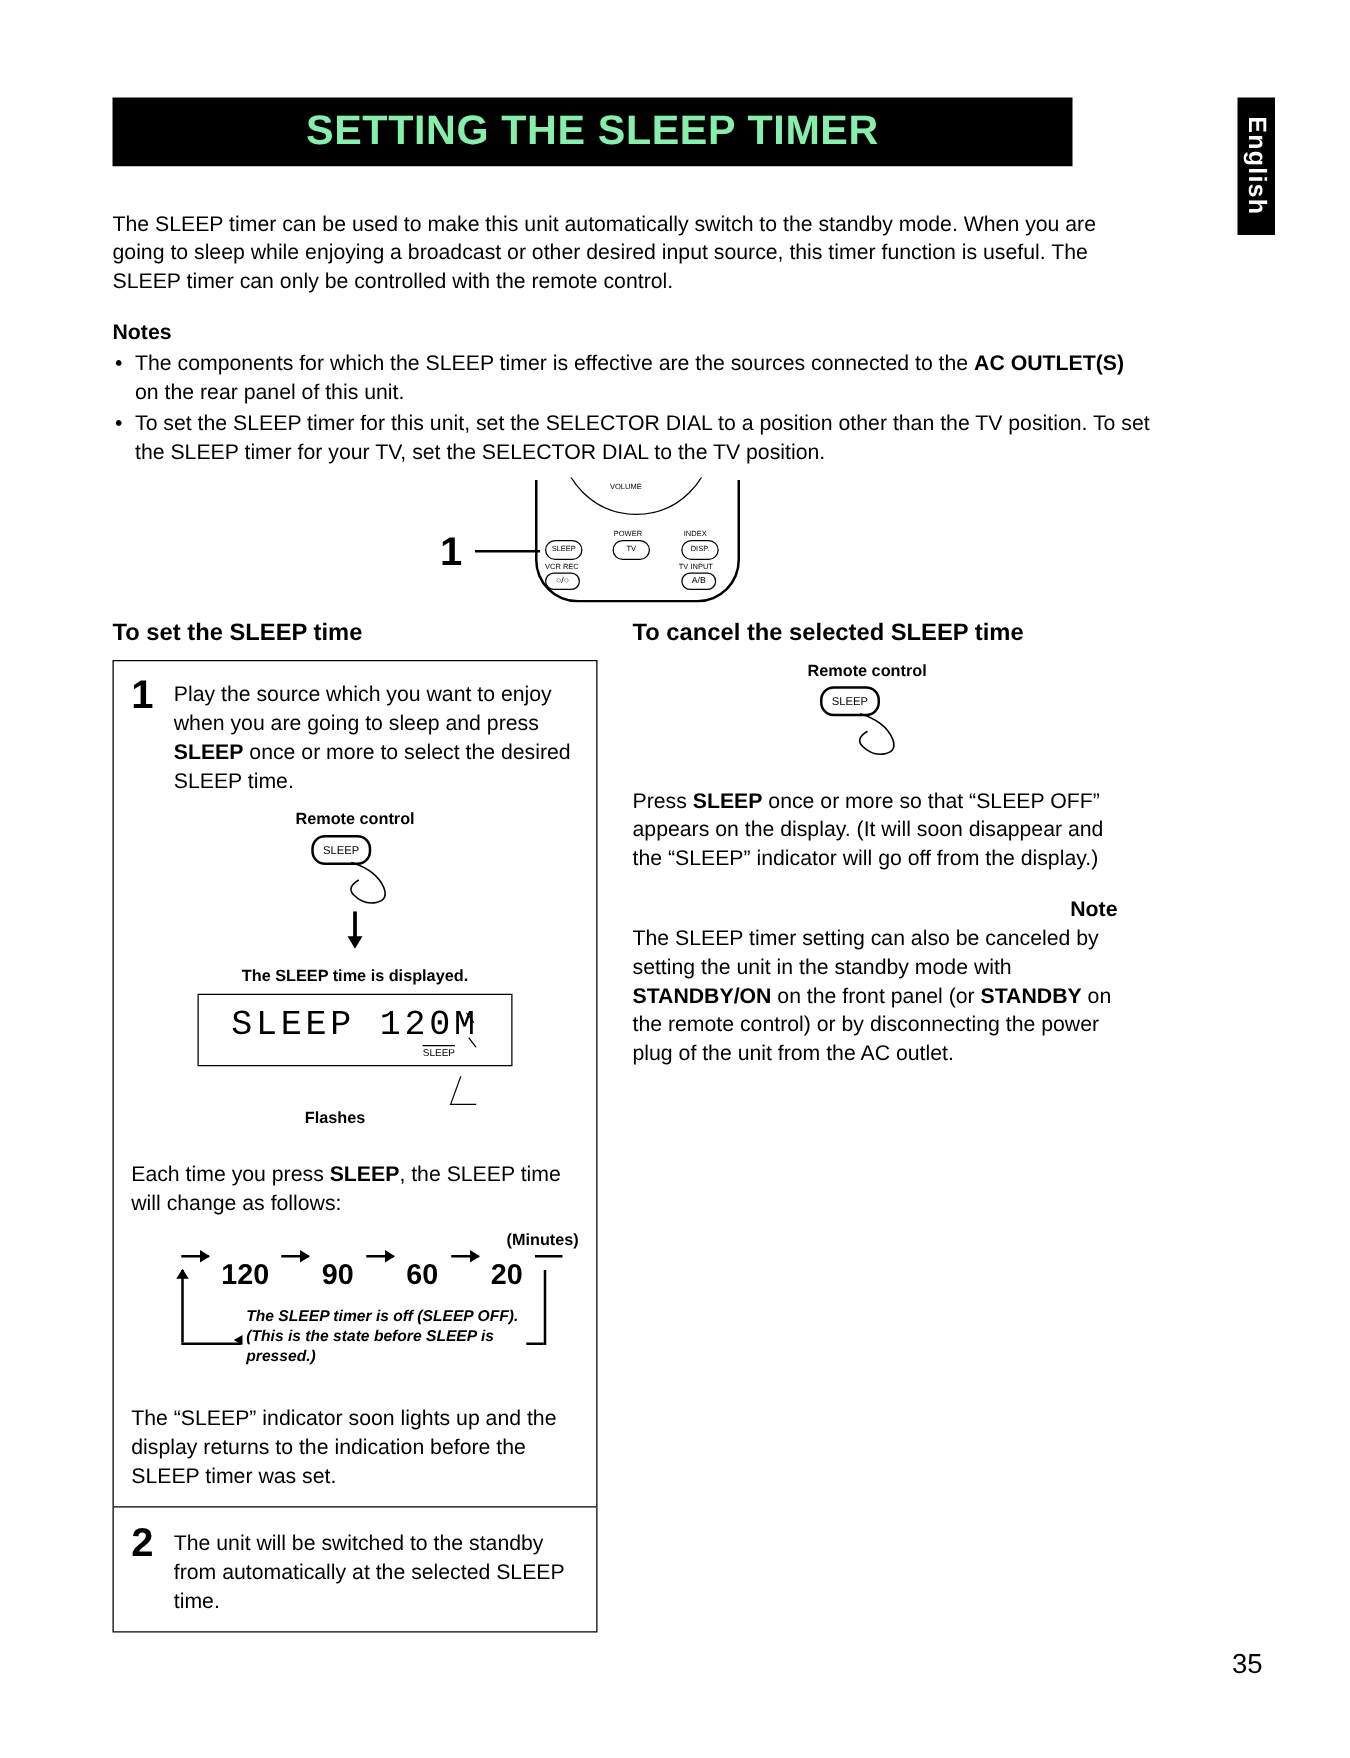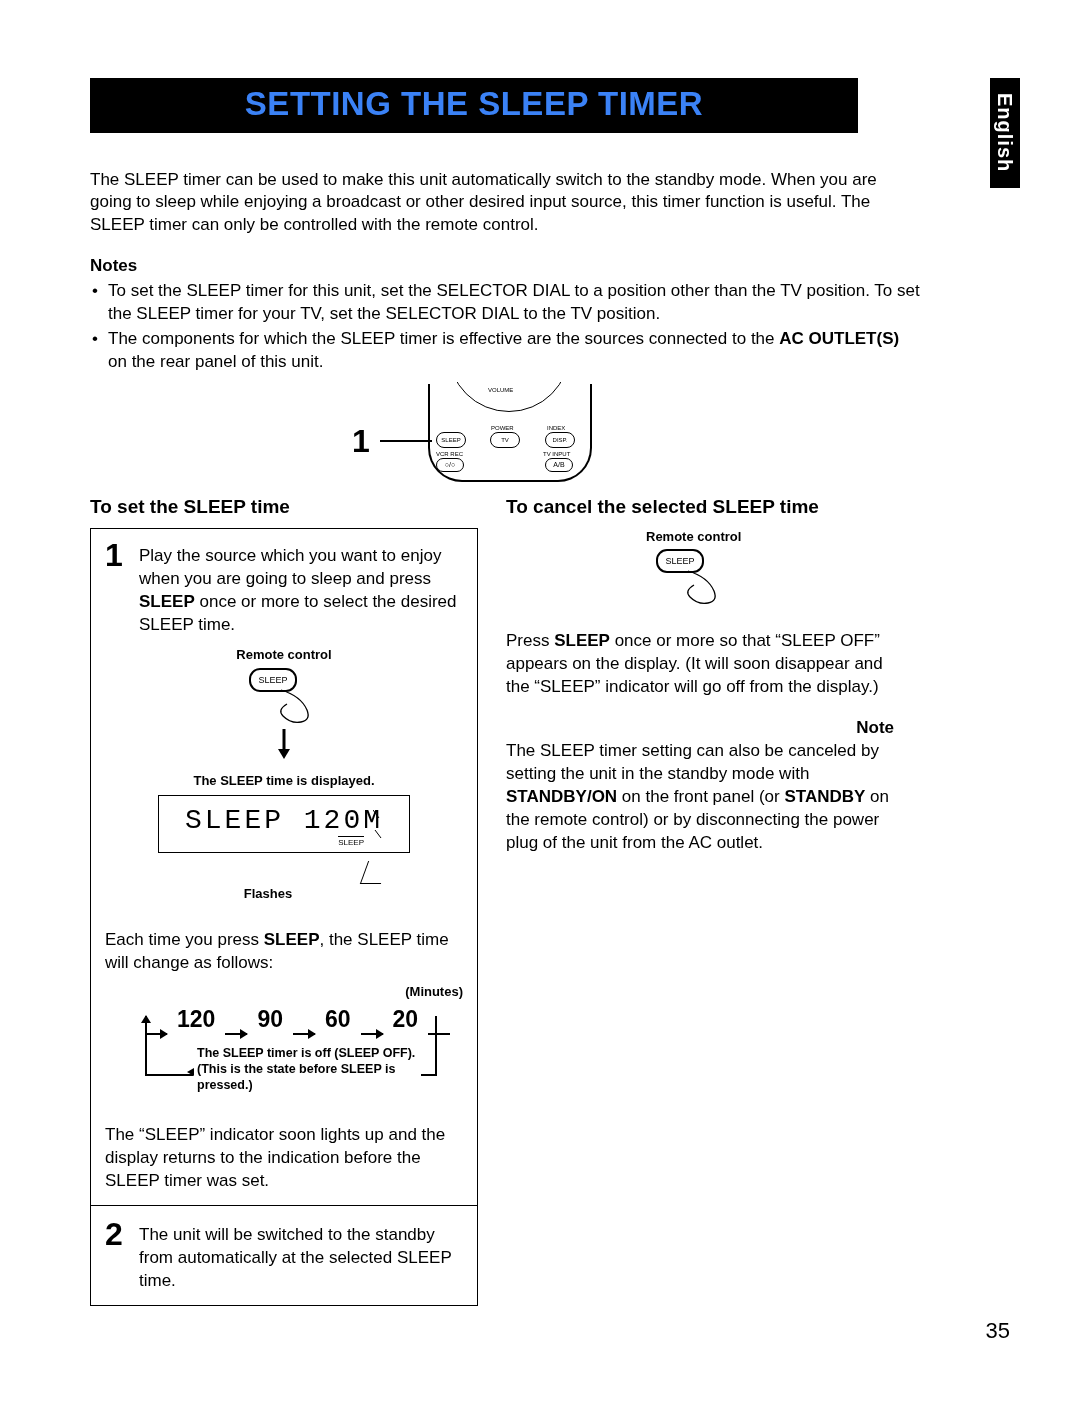--- a/index.html
+++ b/index.html
@@ -30,21 +30,21 @@
     color: #fff;
     writing-mode: vertical-rl;
     font-weight: bold;
     text-align: center;
     font-size: 20px;
     letter-spacing: 1px;
     line-height: 30px;
   }
   .title-bar {
     background: #000;
-    color: #3b82f6;
+    color: #86efac;
     font-weight: bold;
     font-size: 33px;
     letter-spacing: 0.5px;
     text-align: center;
     padding: 4px 0 6px;
     width: 768px;
   }
   .intro {
     margin-top: 36px;
   }
@@ -251,21 +251,21 @@
     font-size: 23px;
     position: relative;
     height: 120px;
     margin-top: 4px;
   }
   .cycle .row {
     position: absolute;
     left: 40px;
     top: 0;
     display: flex;
-    align-items: flex-end;
+    align-items: flex-start;
     gap: 10px;
   }
   .ar {
     width: 22px;
     height: 2px;
     background: #000;
     position: relative;
   }
   .ar::after {
     content: "";
@@ -312,20 +312,21 @@
   .cycle .off-box {
     position: absolute;
     left: 88px;
     top: 38px;
     width: 220px;
     background: #fff;
     font-size: 12.5px;
     font-weight: bold;
     padding: 4px 4px;
     line-height: 1.25;
+    font-style: italic;
   }
   .cycle .off-box .small-ar-l {
     position: absolute;
     left: -6px;
     top: 26px;
     border-right: 7px solid #000;
     border-top: 4px solid transparent;
     border-bottom: 4px solid transparent;
   }
   .pagenum {
@@ -341,24 +342,24 @@
 <div class="lang-tab">English</div>
 
 <div class="page">
 
   <div class="title-bar">SETTING THE SLEEP TIMER</div>
 
   <div class="intro">The SLEEP timer can be used to make this unit automatically switch to the standby mode.  When you are going to sleep while enjoying a broadcast or other desired input source, this timer function is useful.  The SLEEP timer can only be controlled with the remote control.</div>
 
   <div class="notes-hdr">Notes</div>
   <ul class="notes">
-    <li>To set the SLEEP timer for this unit, set the SELECTOR DIAL to a position other than the TV position.  To set the SLEEP timer for your TV, set the SELECTOR DIAL to the TV position.</li>
     <li>
       <span>The components for which the SLEEP timer is effective are the sources connected to the </span><span class="b">AC OUTLET(S)</span><span> on the rear panel of this unit.</span>
     </li>
+    <li>To set the SLEEP timer for this unit, set the SELECTOR DIAL to a position other than the TV position.  To set the SLEEP timer for your TV, set the SELECTOR DIAL to the TV position.</li>
   </ul>
 
   <div class="remote-top">
     <div class="step-num-out">1</div>
     <div class="step-line"></div>
     <div class="remote-body">
       <div class="arc"></div>
       <div class="rlbl" style="left:58px;top:2px;">VOLUME</div>
       <div class="rbtn-oval" style="left:6px;top:48px;">SLEEP</div>
       <div class="rlbl" style="left:61px;top:40px;">POWER</div>

